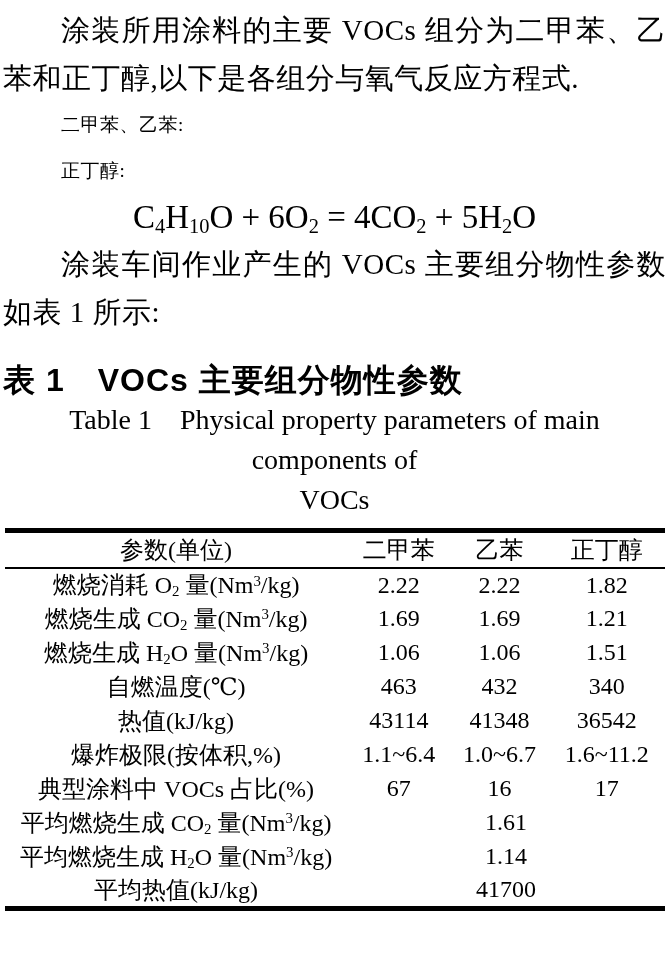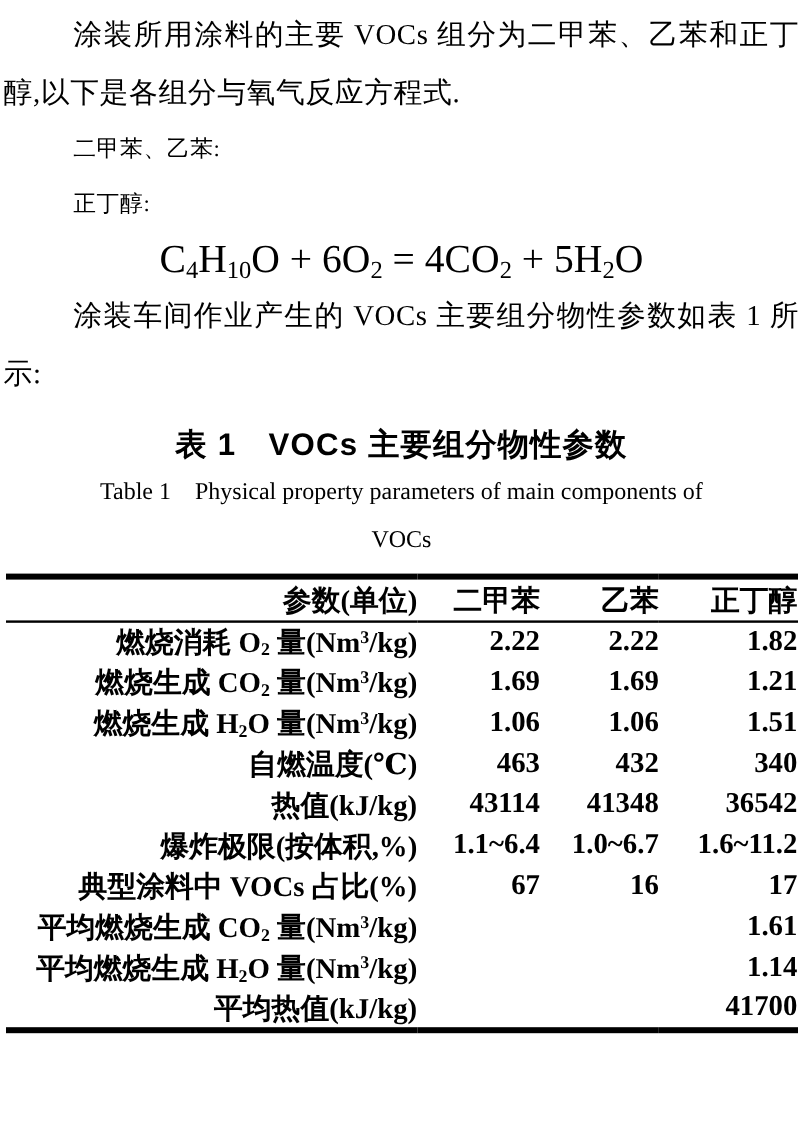--- a/index.html
+++ b/index.html
@@ -6,21 +6,21 @@
   html, body { background: #ffffff; }
   body {
     width: 669px; height: 955px;
     color: #000000;
     font-family: "Liberation Serif", "DejaVu Serif", serif;
     overflow: hidden;
   }
   .page { padding: 6px 3px 0 3px; width: 669px; }
 
   .para {
-    font-size: 24px;
+    font-size: 29px;
     line-height: 48px;
     text-align: justify;
     letter-spacing: 0.5px;
   }
   .indent { text-indent: 58px; }
 
   .sub-heading {
     font-size: 19px;
     line-height: 46px;
     text-indent: 58px;
@@ -29,45 +29,45 @@
   .equation {
     font-size: 33px;
     line-height: 46px;
     text-align: center;
   }
 
   sub { font-size: 0.62em; line-height: 0; vertical-align: baseline; position: relative; top: 0.22em; }
   sup { font-size: 0.62em; line-height: 0; vertical-align: baseline; position: relative; top: -0.5em; }
 
   .caption-cn {
-    margin-top: 14px;
-    text-align: center;
+    margin-top: 24px;
+    text-align: left;
     font-family: "Liberation Sans", "DejaVu Sans", sans-serif;
     font-weight: bold;
-    font-size: 26px;
+    font-size: 32px;
     line-height: 40px;
     letter-spacing: 1px;
   }
   .caption-en {
     text-align: center;
-    font-size: 20px;
+    font-size: 28px;
     line-height: 40px;
   }
 
   table.props {
     width: 660px;
     margin: 8px auto 0 auto;
     border-collapse: collapse;
     border-top: 5px solid #000;
     border-bottom: 5px solid #000;
     font-size: 24px;
   }
   table.props th, table.props td {
-    font-weight: bold;
-    text-align: right;
+    font-weight: normal;
+    text-align: center;
     vertical-align: middle;
     padding: 0;
     height: 34px;
     white-space: nowrap;
   }
   table.props thead th {
     height: 37px;
     border-bottom: 2px solid #000;
   }
   .col-param { width: 52%; }

